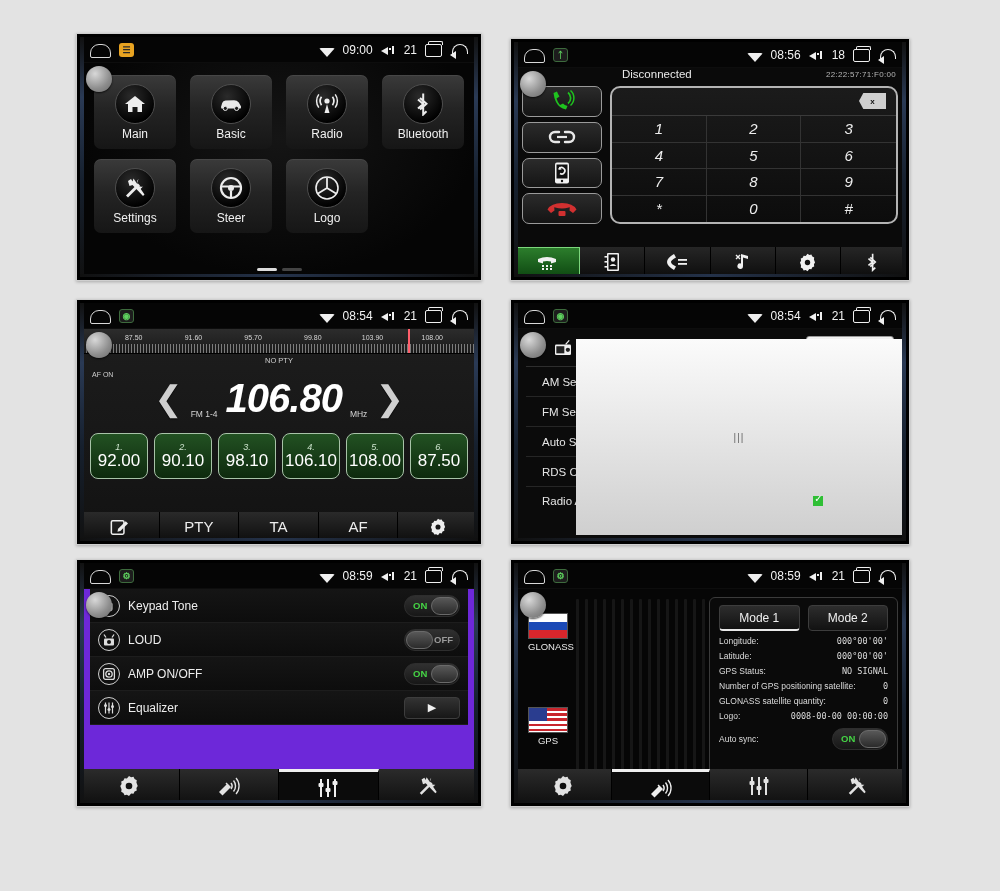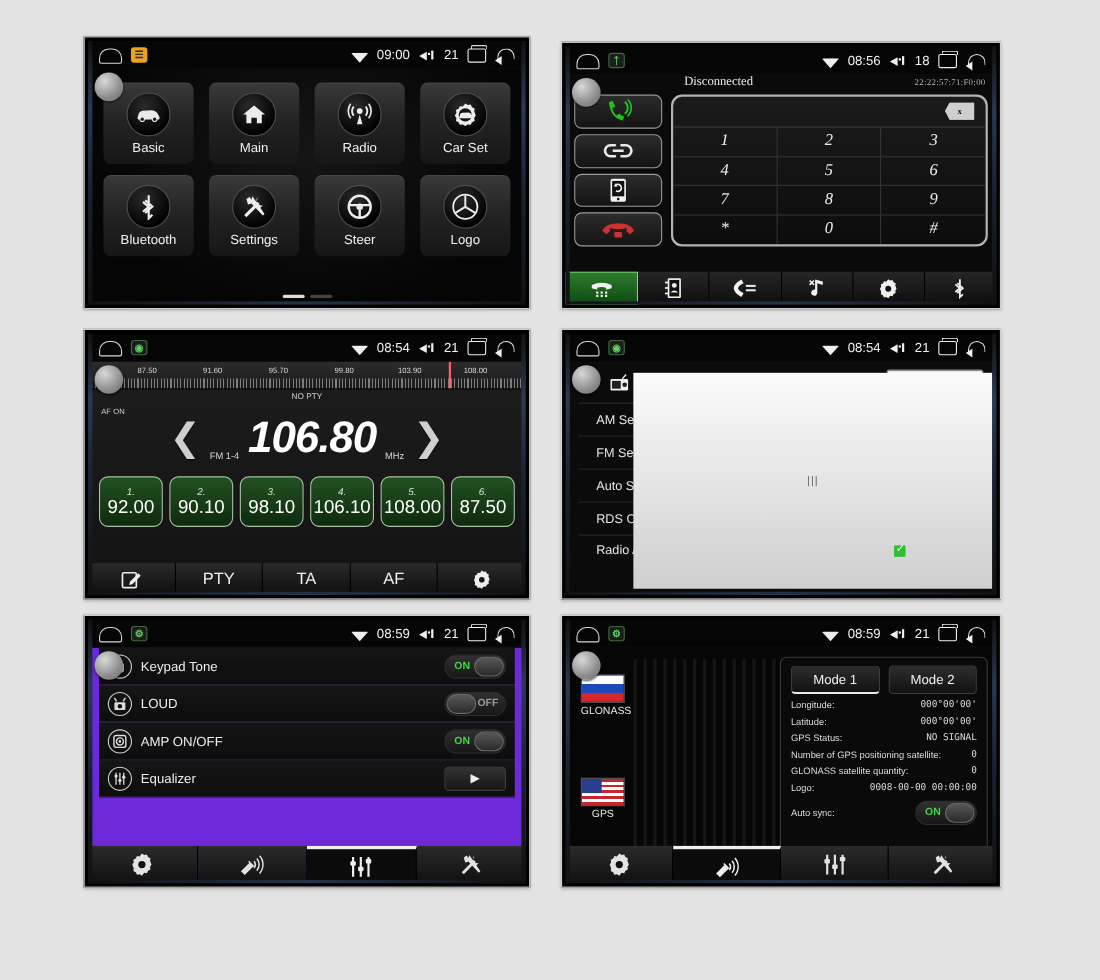--- a/index.html
+++ b/index.html
@@ -94,21 +94,21 @@
     background:radial-gradient(circle at 40% 30%,#2b2b2b,#000 75%);
     border:1px solid #4d4d4d;
     display:flex;align-items:center;justify-content:center;
   }
   .tile .lbl{ color:#f0f0f0; font-size:12px; }
   .pg-dots{ position:absolute; bottom:6px; left:0; right:0; display:flex; justify-content:center; gap:5px;}
   .pg-dots i{ display:block;width:20px;height:3px;background:#444;border-radius:2px;}
   .pg-dots i.on{ background:#dcdcdc; }
 
   
-  .bt-body{ position:relative; height:calc(100% - 26px); background:#0a0a0a;font-family:Liberation Serif, serif; }
+  .bt-body{ position:relative; height:calc(100% - 26px); background:#0a0a0a; }
   .bt-hdr{ height:18px; position:relative; }
   .bt-hdr .st{ position:absolute; left:108px; top:0; color:#e9e9e9; font-size:11.5px; }
   .bt-hdr .mac{ position:absolute; right:10px; top:2px; color:#b5b5b5; font-size:8px; letter-spacing:.3px;}
   .bt-main{ display:flex; gap:8px; padding:0 8px; height:138px; }
   .bt-side{ width:80px; display:flex; flex-direction:column; gap:5px; }
   .bt-key{
     flex:1; border-radius:7px; border:1px solid #9a9a9a;
     background:linear-gradient(#2b2b2b,#141414);
     display:flex;align-items:center;justify-content:center;
   }
@@ -267,62 +267,52 @@
           <span class="rect-ic"></span>
           <span class="back-ic"></span>
         </div>
       </div>
       <div class="menu-body">
         <div class="knob"></div>
         <div class="grid">
 
           <div class="tile">
             <div class="circ">
+              <svg width="22" height="20" viewBox="0 0 22 20">
+                  <path d="M11 2 L21 10 H18 V18 H13.5 V13 H8.5 V18 H4 V10 H1 Z" fill="#ededed"></path>
+                </svg>
+            </div>
+            <div class="lbl">Main</div>
+          </div>
+
+          <div class="tile">
+            <div class="circ">
               <svg width="24" height="14" viewBox="0 0 24 14">
                   <path d="M2 10 L3.2 6 Q4 4 6.5 3.6 L15 3.2 Q18 3.2 19.8 5.6 L21.5 8.4 Q22.3 9.2 22 10.4 L21.6 11.6 L2.4 11.6 Z" fill="#e9e9e9"></path>
                   <circle cx="6.3" cy="11.4" r="2.1" fill="#1a1a1a" stroke="#e9e9e9" stroke-width="1"></circle>
                   <circle cx="17.6" cy="11.4" r="2.1" fill="#1a1a1a" stroke="#e9e9e9" stroke-width="1"></circle>
                 </svg>
             </div>
             <div class="lbl">Basic</div>
-          </div>
-
-          <div class="tile">
-            <div class="circ">
-              <svg width="22" height="20" viewBox="0 0 22 20">
-                  <path d="M11 2 L21 10 H18 V18 H13.5 V13 H8.5 V18 H4 V10 H1 Z" fill="#ededed"></path>
-                </svg>
-            </div>
-            <div class="lbl">Main</div>
           </div>
 
           <div class="tile">
             <div class="circ">
               <svg width="24" height="22" viewBox="0 0 24 22">
                   <circle cx="12" cy="8" r="2.6" fill="#ededed"></circle>
                   <path d="M12 11 L9.5 20 h5 Z" fill="#ededed"></path>
                   <path d="M6.5 12.2 A7.5 7.5 0 0 1 6.5 3.8" stroke="#ededed" stroke-width="1.7" fill="none"></path>
                   <path d="M17.5 3.8 A7.5 7.5 0 0 1 17.5 12.2" stroke="#ededed" stroke-width="1.7" fill="none"></path>
                   <path d="M3.8 14.6 A11 11 0 0 1 3.8 1.4" stroke="#ededed" stroke-width="1.5" fill="none"></path>
                   <path d="M20.2 1.4 A11 11 0 0 1 20.2 14.6" stroke="#ededed" stroke-width="1.5" fill="none"></path>
                 </svg>
             </div>
             <div class="lbl">Radio</div>
           </div>
 
-          <div class="tile">
-            <div class="circ">
-              <svg width="24" height="22" viewBox="0 0 24 22">
-                  <path d="M12 1 l2.3 1.4 2.6-.4 1.2 2.4 2.4 1.2-.4 2.6L21.5 12 l-1.4 2.3.4 2.6-2.4 1.2-1.2 2.4-2.6-.4L12 21.5l-2.3-1.4-2.6.4-1.2-2.4-2.4-1.2.4-2.6L2.5 12l1.4-2.3-.4-2.6 2.4-1.2L7.1 3.5l2.6.4Z" fill="#ededed"></path>
-                  <circle cx="12" cy="11.5" r="6" fill="#151515"></circle>
-                  <path d="M6.5 13.5 L7.3 10.8 Q7.8 9.7 9.4 9.5 L14.6 9.3 Q16.5 9.3 17.6 10.8 L18.6 12.5 Q19 13 18.9 13.7 L18.7 14.4 L6.7 14.4 Z" fill="#ededed"></path>
-                </svg>
-            </div>
-            <div class="lbl">Car Set</div>
-          </div>
 
           <div class="tile">
             <div class="circ">
               <svg width="16" height="24" viewBox="0 0 16 24">
                   <path d="M5 6 L11.5 11.8 L5 17.6 M8.2 1.5 V22.5 L11.5 19.2 M8.2 12 L3 7.5 M8.2 12 L3 16.5" stroke="#ededed" stroke-width="2" fill="none" stroke-linejoin="miter"></path>
                 </svg>
             </div>
             <div class="lbl">Bluetooth</div>
           </div>
 

